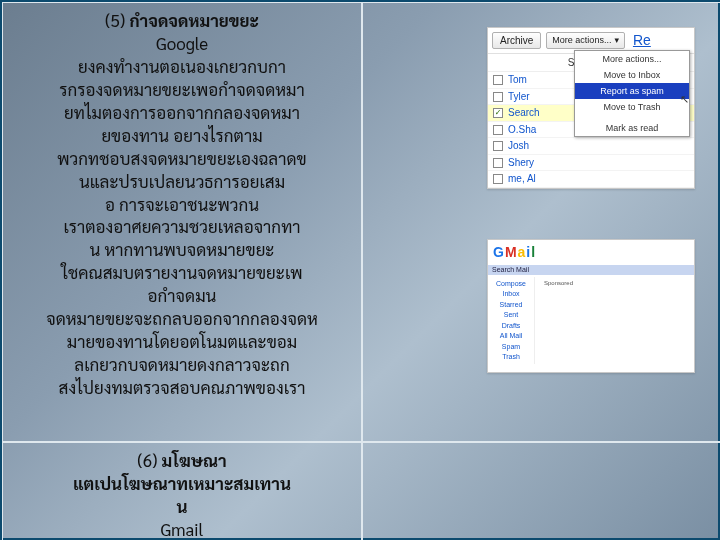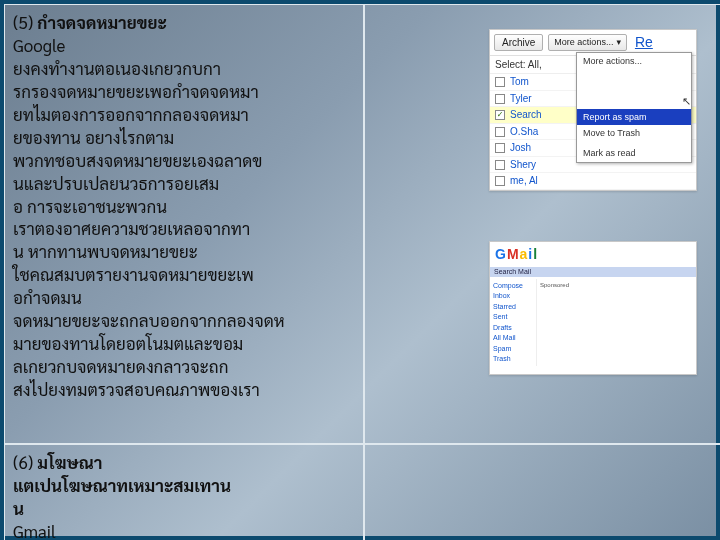--- a/index.html
+++ b/index.html
@@ -7,23 +7,24 @@
     width: 720px;
     height: 540px;
     background: linear-gradient(135deg, #6b7d8f 0%, #8a9db0 35%, #aebfce 60%, #7a8fa3 100%);
     font-family: "Tahoma", "Sarabun", sans-serif;
     overflow: hidden;
     position: relative;
   }
   .table {
     display: grid;
     grid-template-columns: 360px 360px;
-    border: 4px solid #0c4a6e;
+    border: 2px solid #0c4a6e;
     width: 720px;
     height: 540px;
+    text-align: center;
   }
   .cell {
     border: 1px solid #dfe8ee;
     padding: 6px 8px;
     color: #111;
     font-size: 17px;
     line-height: 1.35;
   }
   .cell-left-top { grid-column: 1; grid-row: 1; }
   .cell-right-top { grid-column: 2; grid-row: 1; padding: 0; position: relative; }
@@ -104,21 +105,21 @@
     top: 22px; left: 86px;
     width: 116px;
     background: #fff;
     border: 1px solid #999;
     box-shadow: 1px 1px 3px rgba(0,0,0,.3);
     font-size: 9px;
     color: #333;
     z-index: 5;
   }
   .menu .mi { padding: 2px 6px; white-space: nowrap; }
-  .menu .mi.hl { background: #1a3fbf; color: #fff; margin-top: 40px; }
+  .menu .mi.hl { background: #1a3fbf; color: #fff; }
   .cursor { position: absolute; top: 64px; left: 192px; font-size: 11px; z-index: 6; }
 
   
   .panel2 {
     position: absolute;
     top: 236px; right: 26px;
     width: 208px; height: 134px;
     background: #fff;
     border: 1px solid #c8c8c8;
     box-shadow: 0 1px 2px rgba(0,0,0,.15);
@@ -204,20 +205,21 @@
             <span class="cb"></span>
             <span>Shery</span>
           </div>
         <div class="item">
             <span class="cb"></span>
             <span>me, Al</span>
           </div>
       </div>
       <div class="menu">
         <div class="mi">More actions...</div>
+        <div class="mi">Move to Inbox</div>
         <div class="mi hl">Report as spam</div>
         <div class="mi">Move to Trash</div>
         <div class="mi" style="height:4px;padding:0;"></div>
         <div class="mi">Mark as read</div>
       </div>
       <span class="cursor">↖</span>
     </div>
 
     <div class="panel2">
       <div class="logo">

